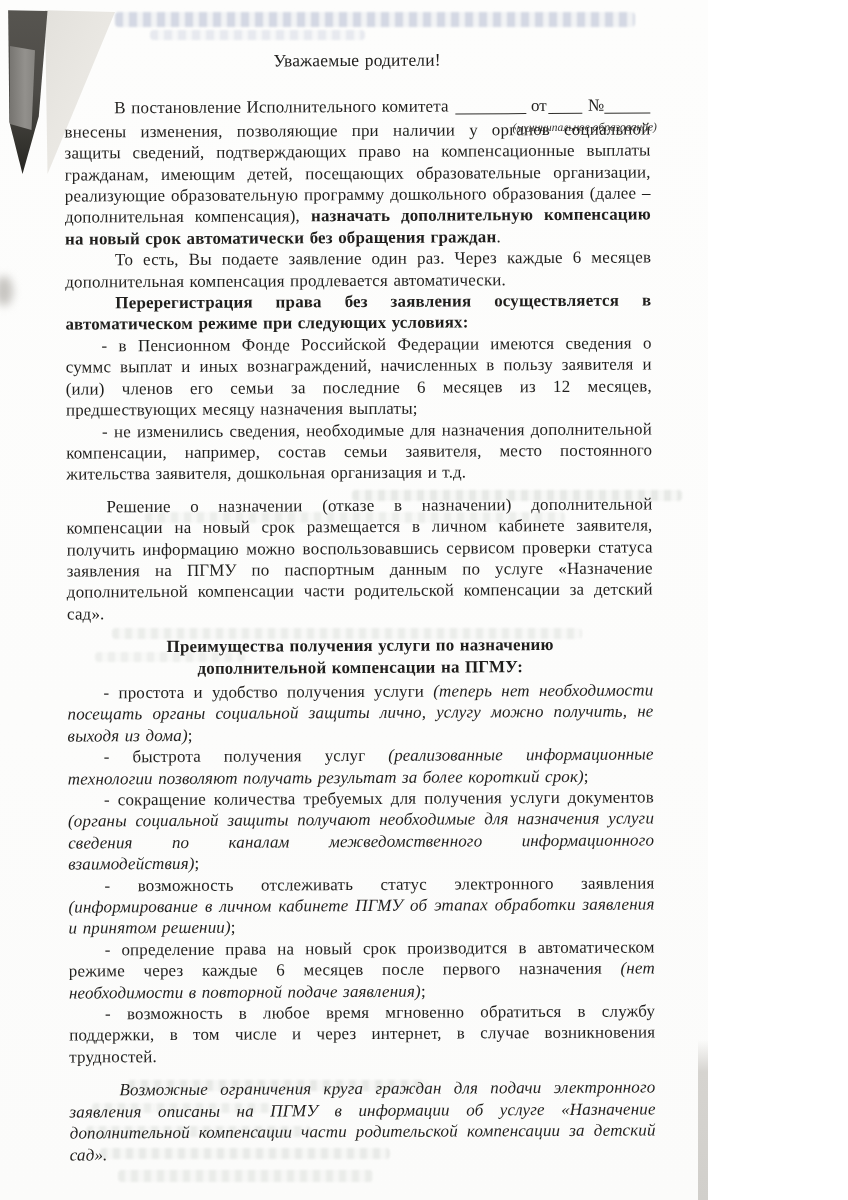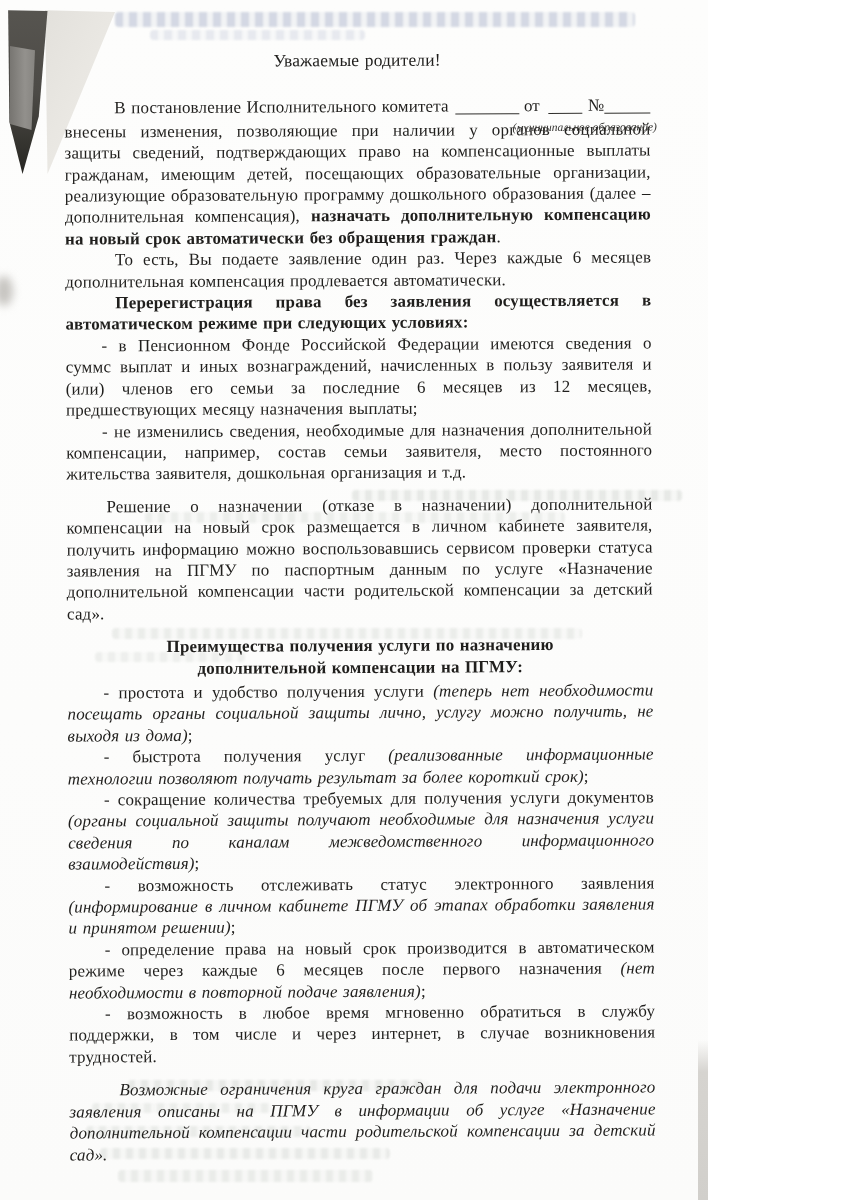--- a/index.html
+++ b/index.html
@@ -71,21 +71,21 @@
     margin:0 0 25px 0;
   }
   .intro-line{
     display:flex;align-items:baseline;position:relative;
     padding-left:50px;white-space:nowrap;margin-bottom:2px;
   }
   .blank{border-bottom:1.4px solid #2f2e2b;align-self:flex-end;margin-bottom:3px;}
   .blank-long{flex:1;margin-left:7px;margin-right:5px;}
   .blank-short{width:34px;margin-right:6px;}
   .blank-short2{width:46px;}
-  .ot-label{margin-right:8px;}
+  .ot-label{margin-right:1px;}
   .caption{
     position:absolute;left:448px;top:21.5px;
     font-size:11.5px;font-style:italic;letter-spacing:0;word-spacing:0;
     color:#33322f;
   }
   p{margin:0;}
   .indent-lg{text-indent:50px;}
   .indent-md{text-indent:40px;}
   .indent-sm{text-indent:36px;}
   .bold{font-weight:bold;}

